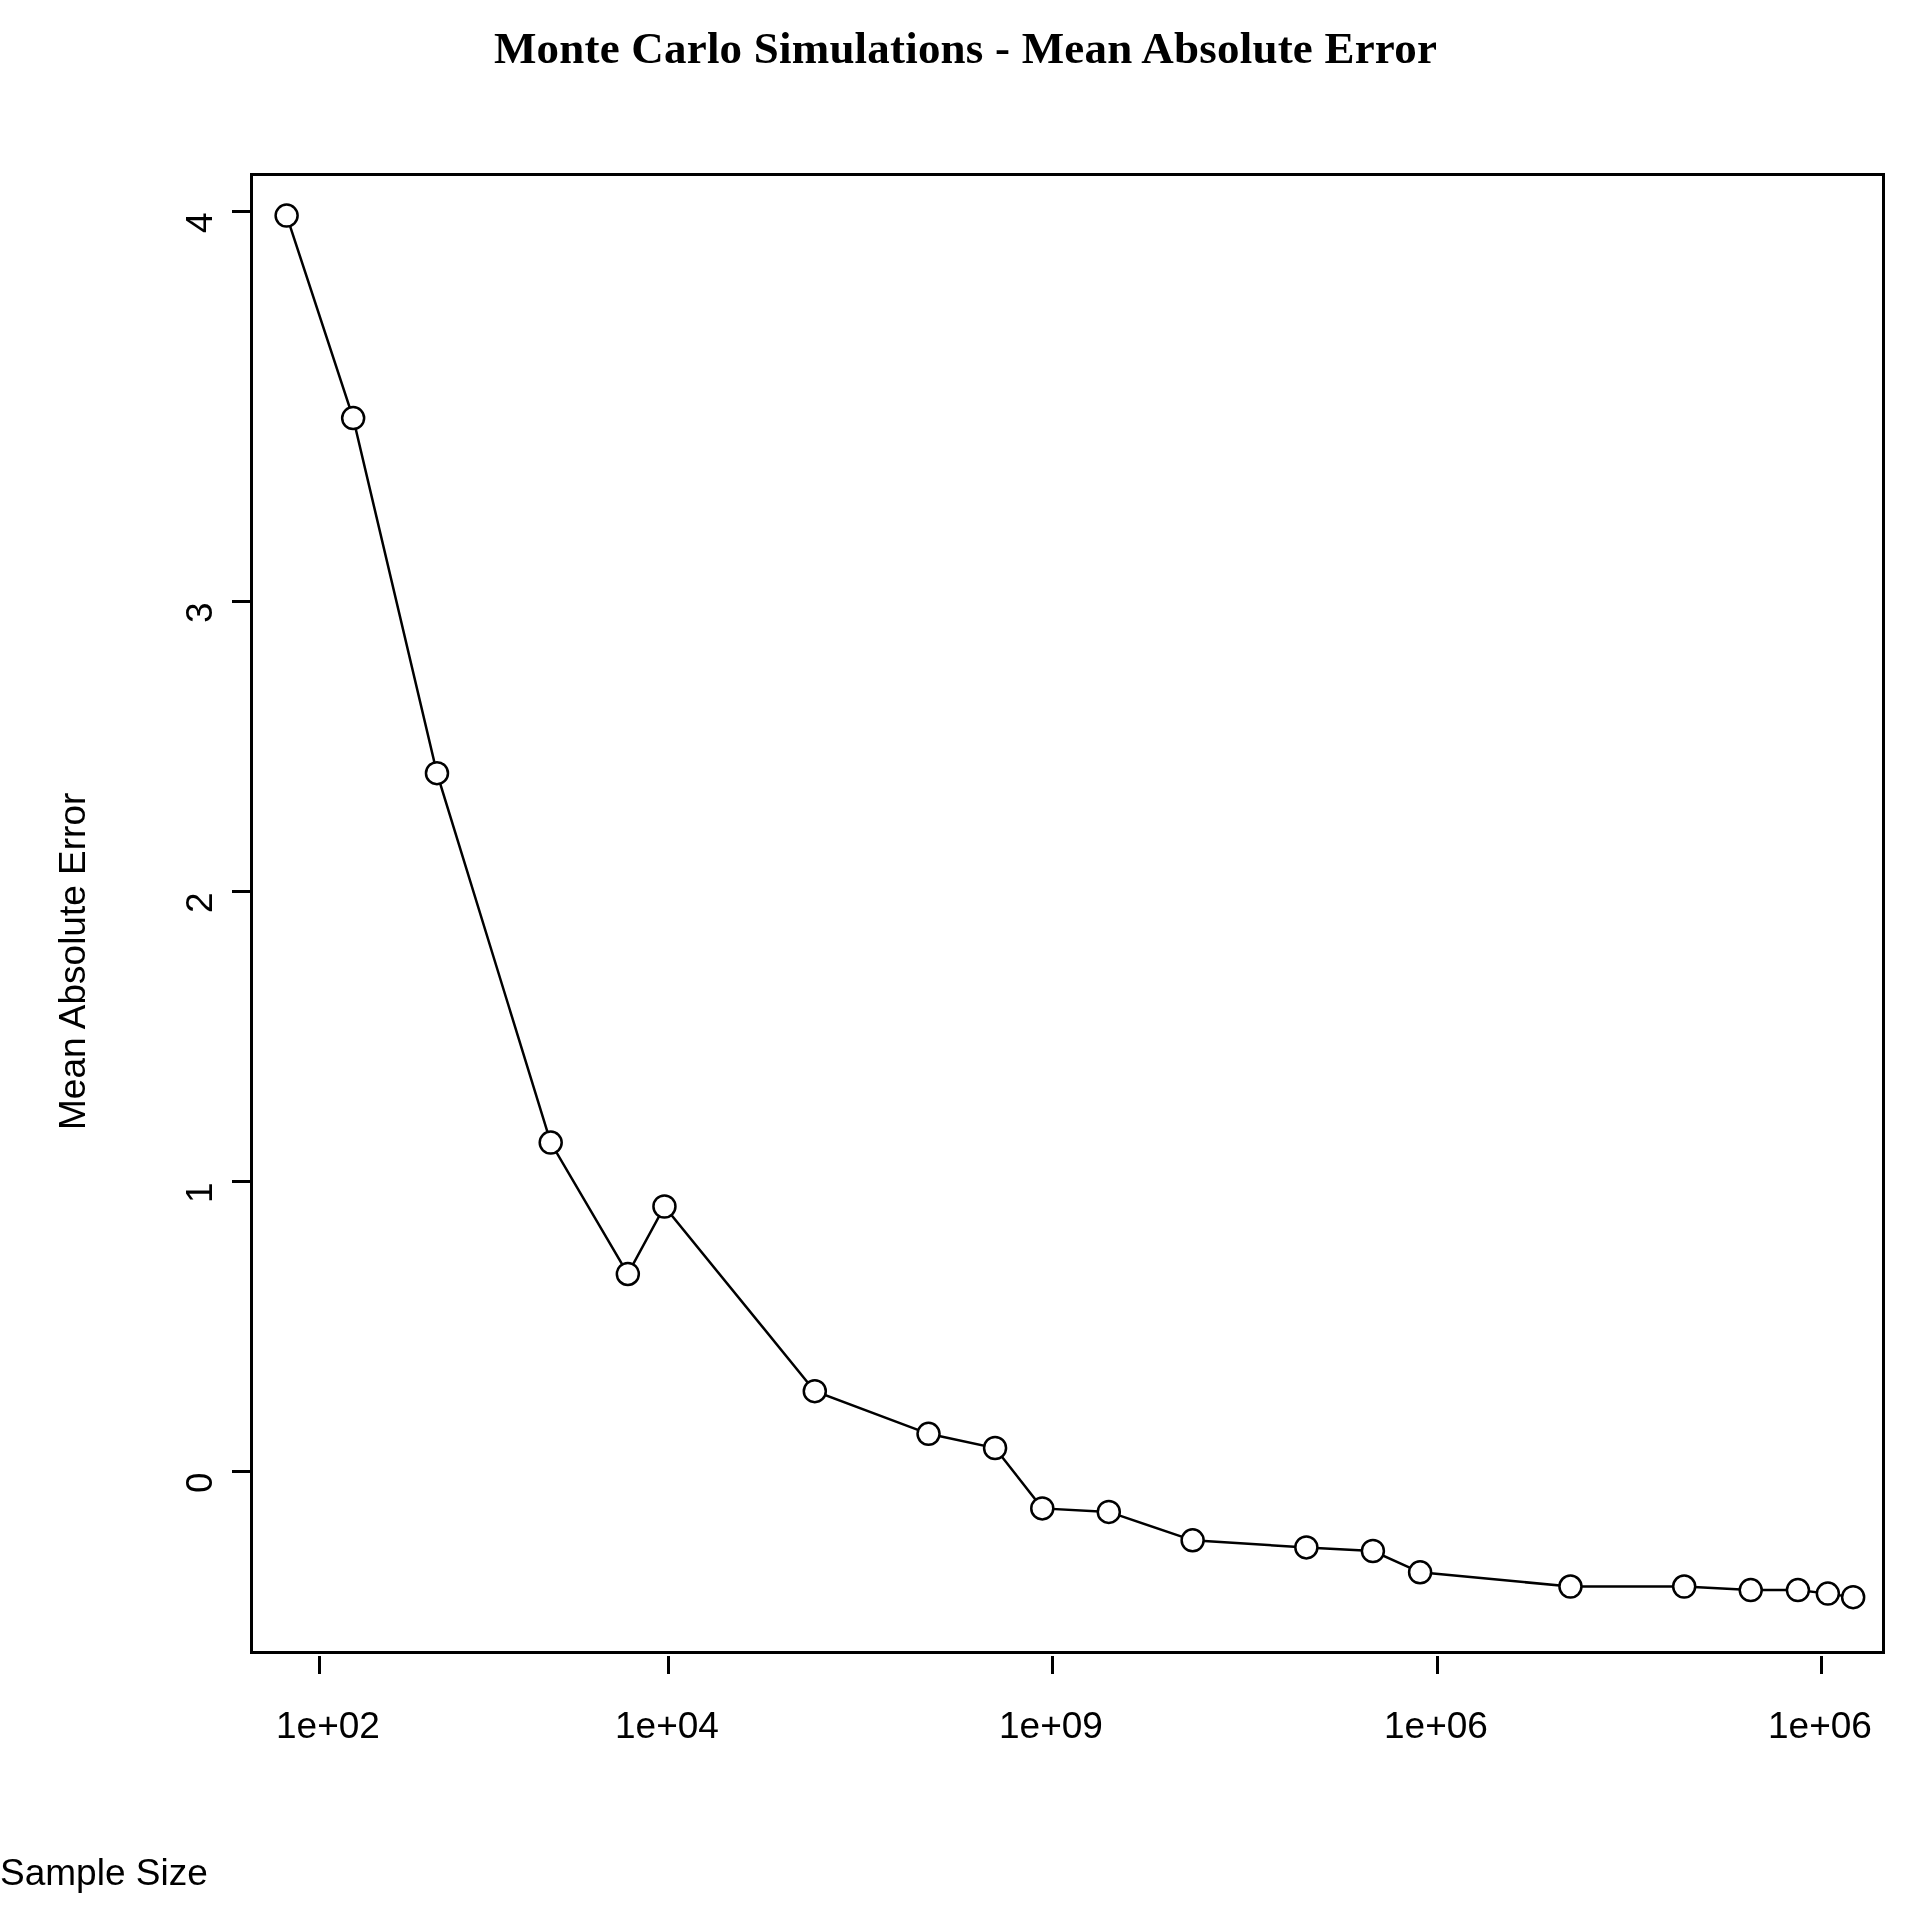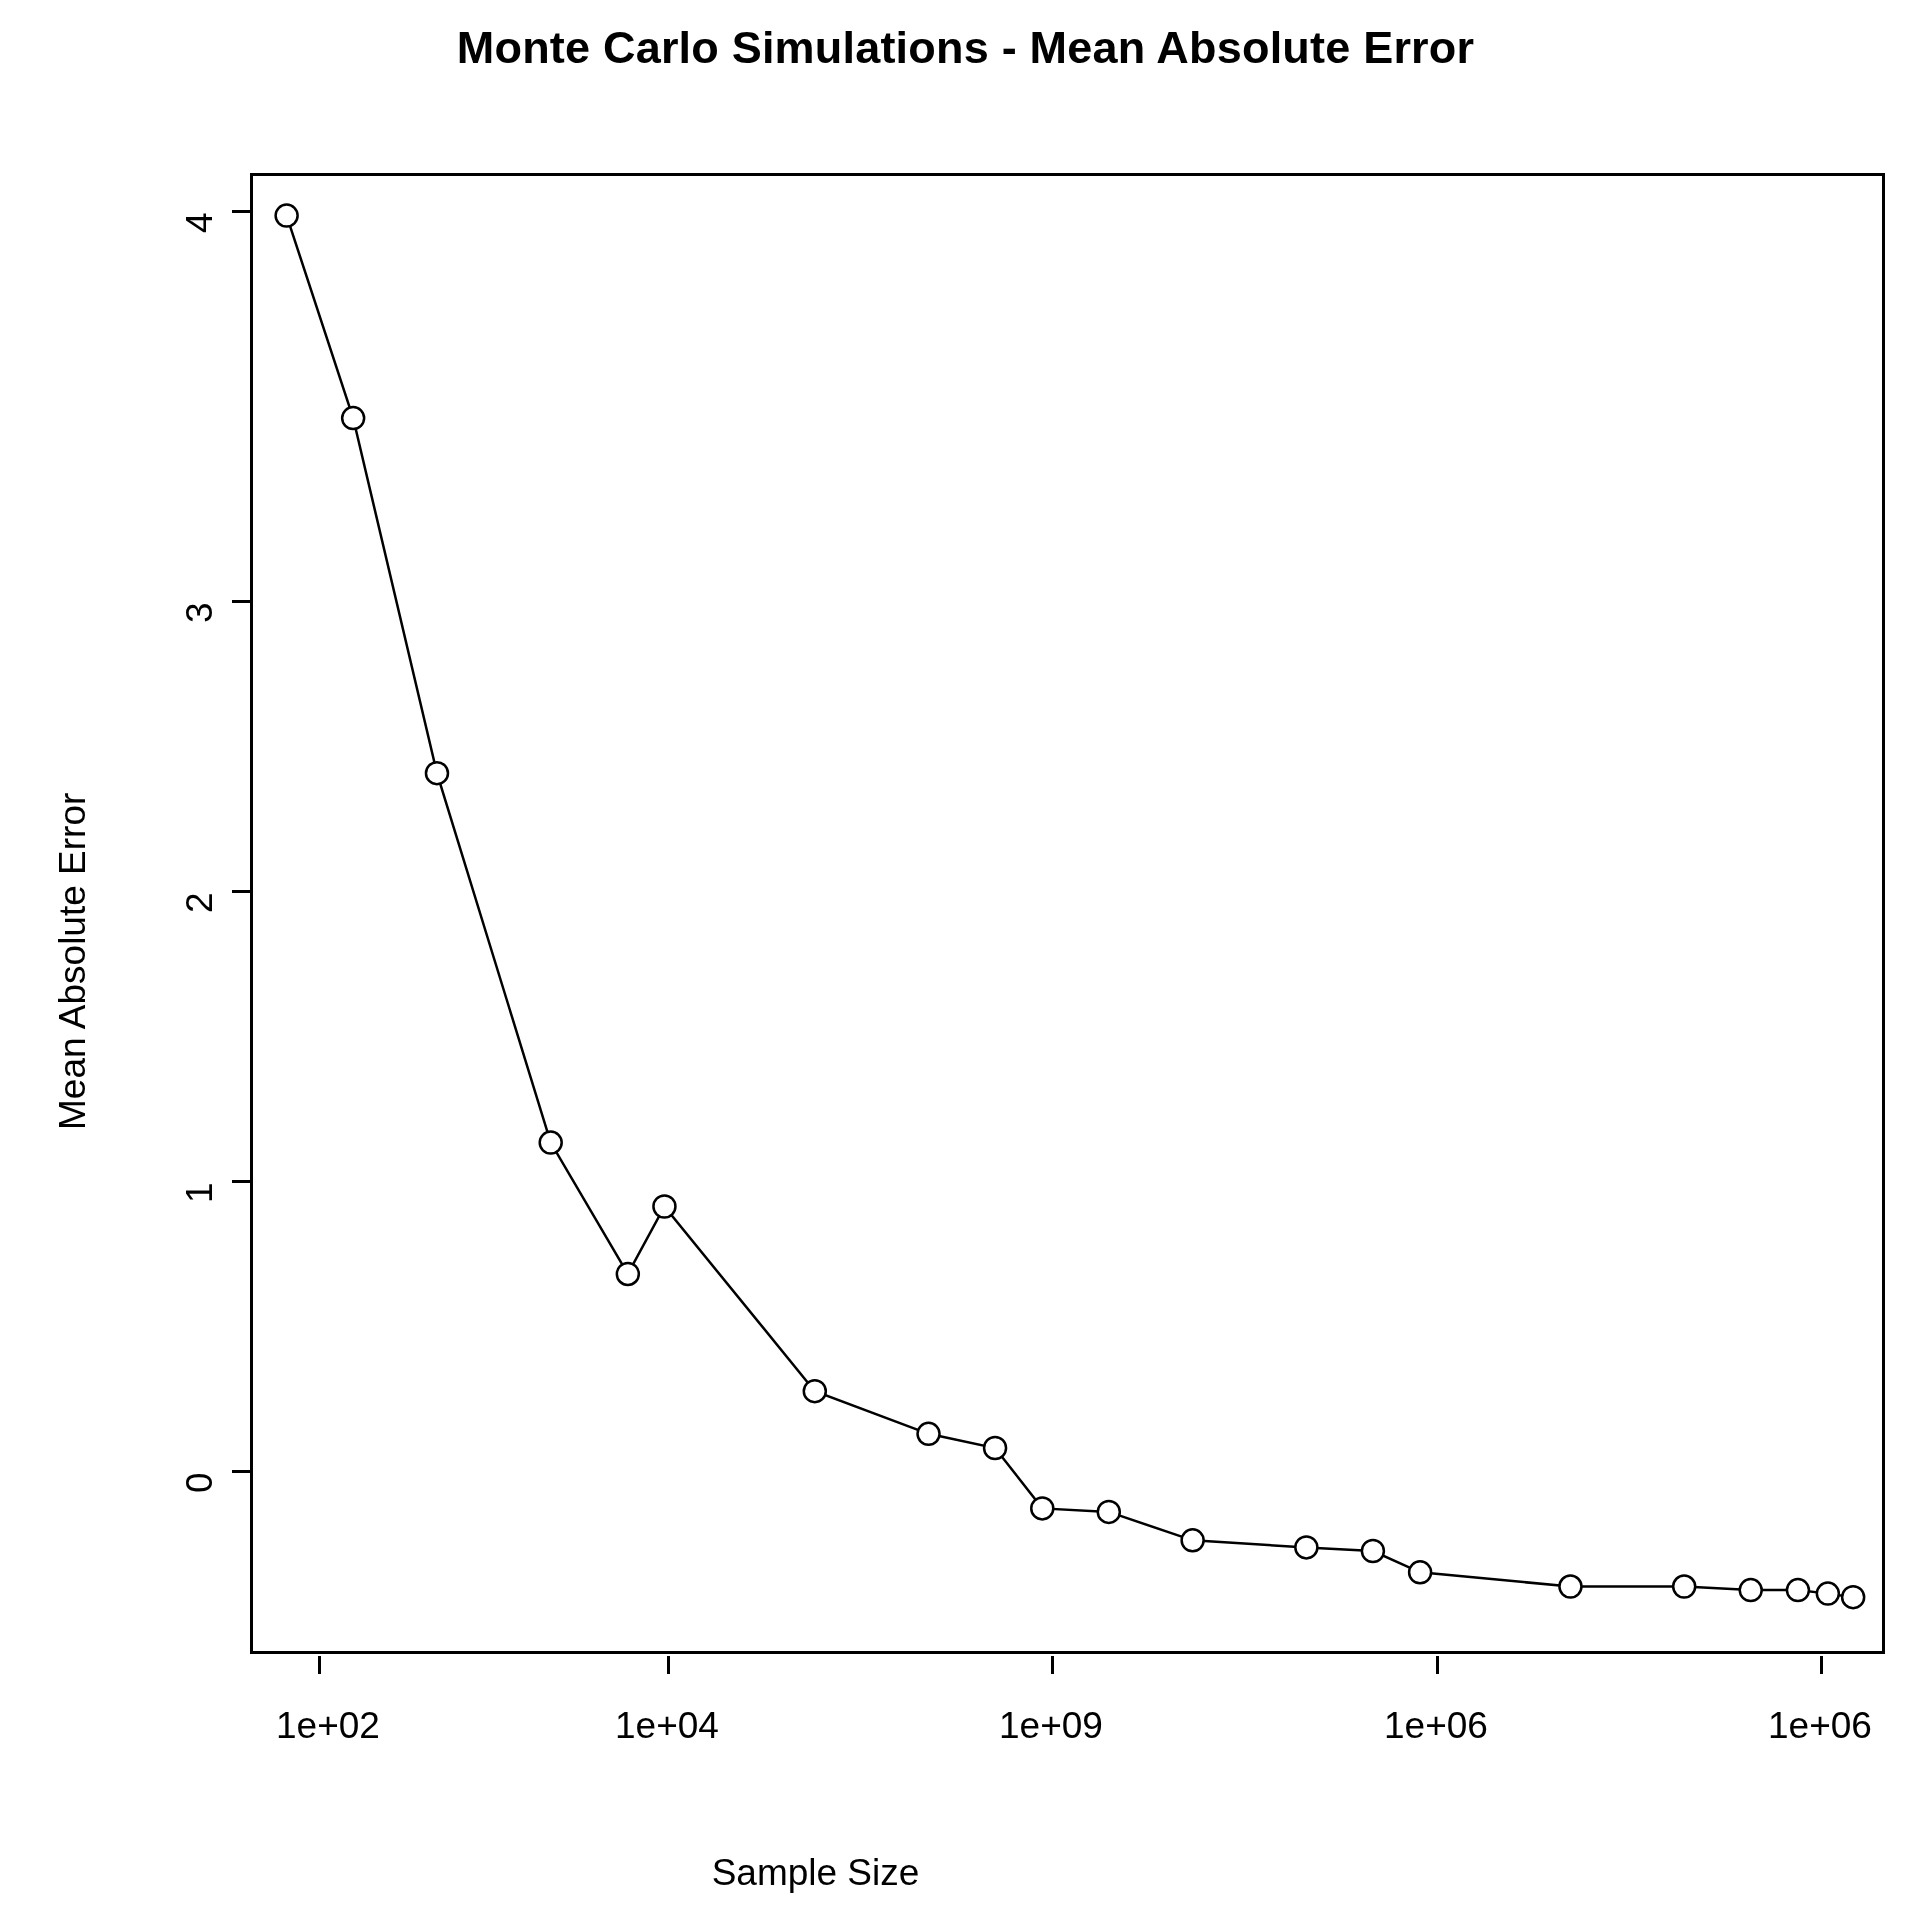--- a/index.html
+++ b/index.html
@@ -21,21 +21,21 @@
   }
   #chart-title {
     position: absolute;
     top: 22px;
     left: 0;
     width: 1931px;
     text-align: center;
     font-size: 45px;
     font-weight: bold;
     letter-spacing: 0.2px;
-    font-family: Liberation Sans, sans-serif;
+    font-family: Liberation Serif, serif;
   }
   
   #plot-box {
     position: absolute;
     left: 250px;
     top: 173px;
     width: 1635px;
     height: 1481px;
     border: 3px solid #000000;
     box-sizing: border-box;
@@ -51,23 +51,21 @@
   .axis-label {
     position: absolute;
     font-size: 37px;
     font-family: "Liberation Sans", sans-serif;
     color: #000;
     white-space: nowrap;
   }
   #xlabel {
     left: 0;
     width: 1613px;
-    text-align: center;
     top: 1852px;
-    padding-left: 9px;
   }
   #ylabel {
     left: 0px;
     top: 0px;
     transform-origin: left top;
     transform: translate(52px, 1130px) rotate(-90deg);
   }
   .ytick-label {
     position: absolute;
     font-size: 37px;

